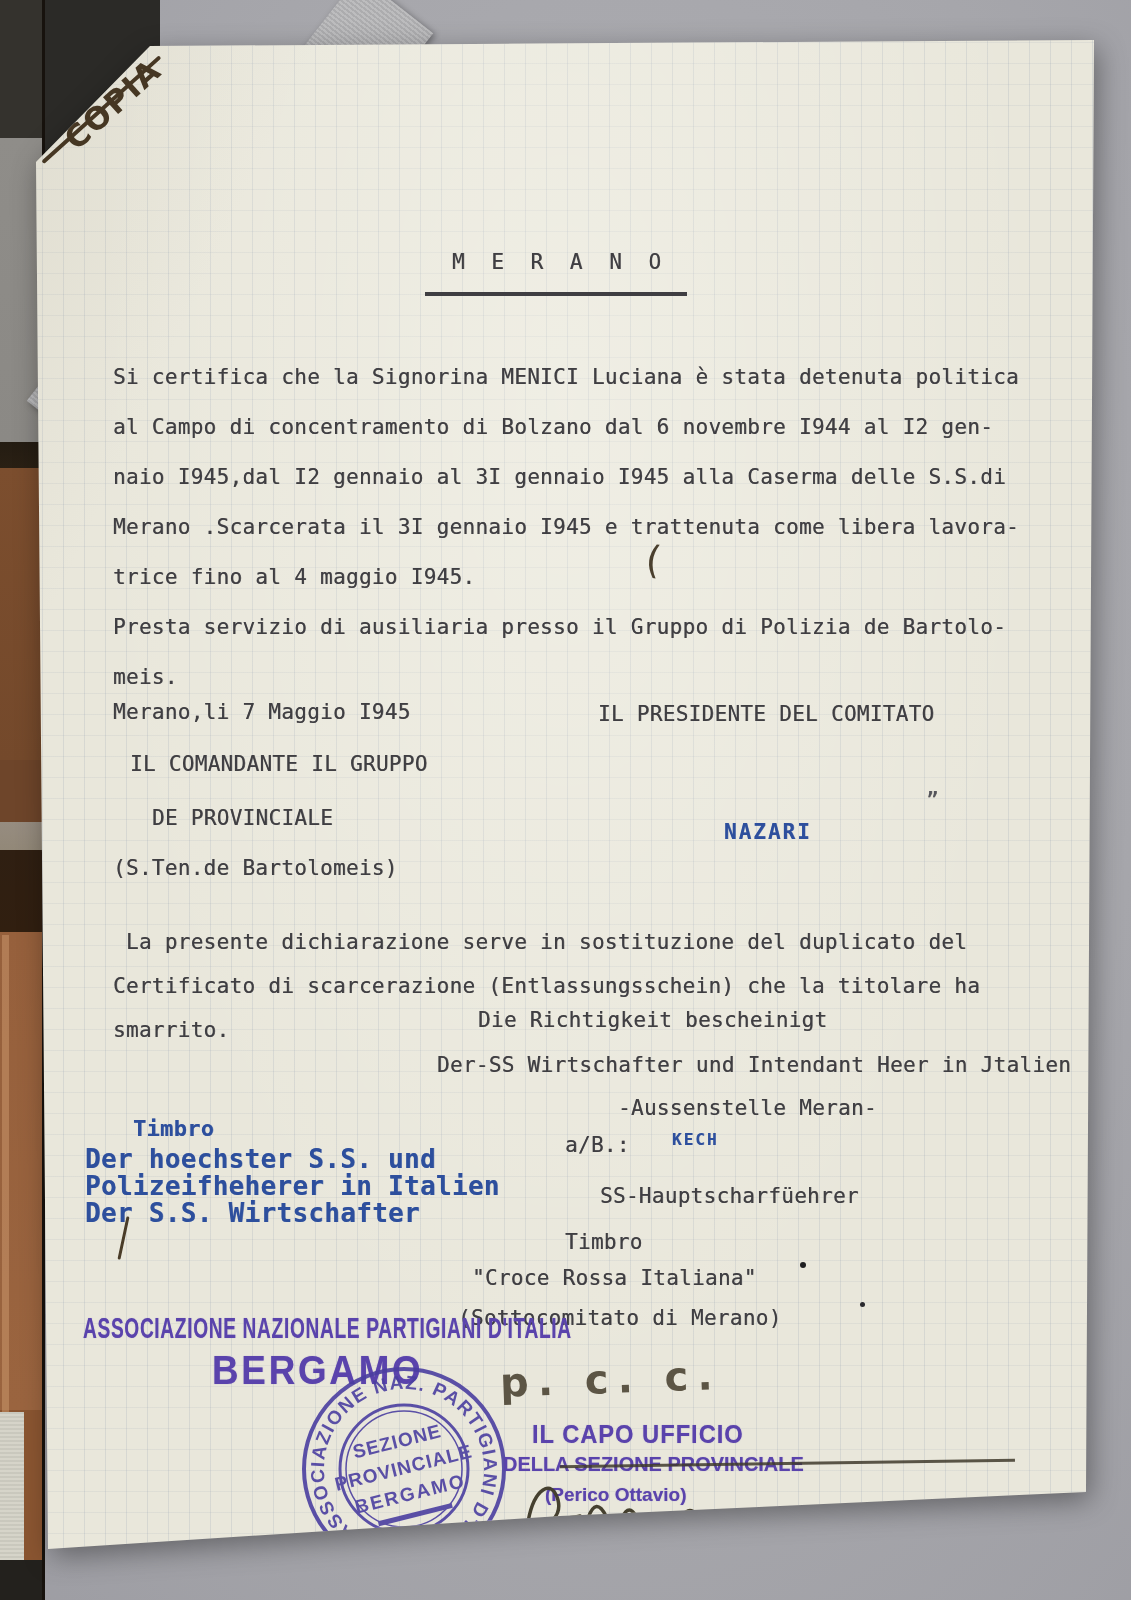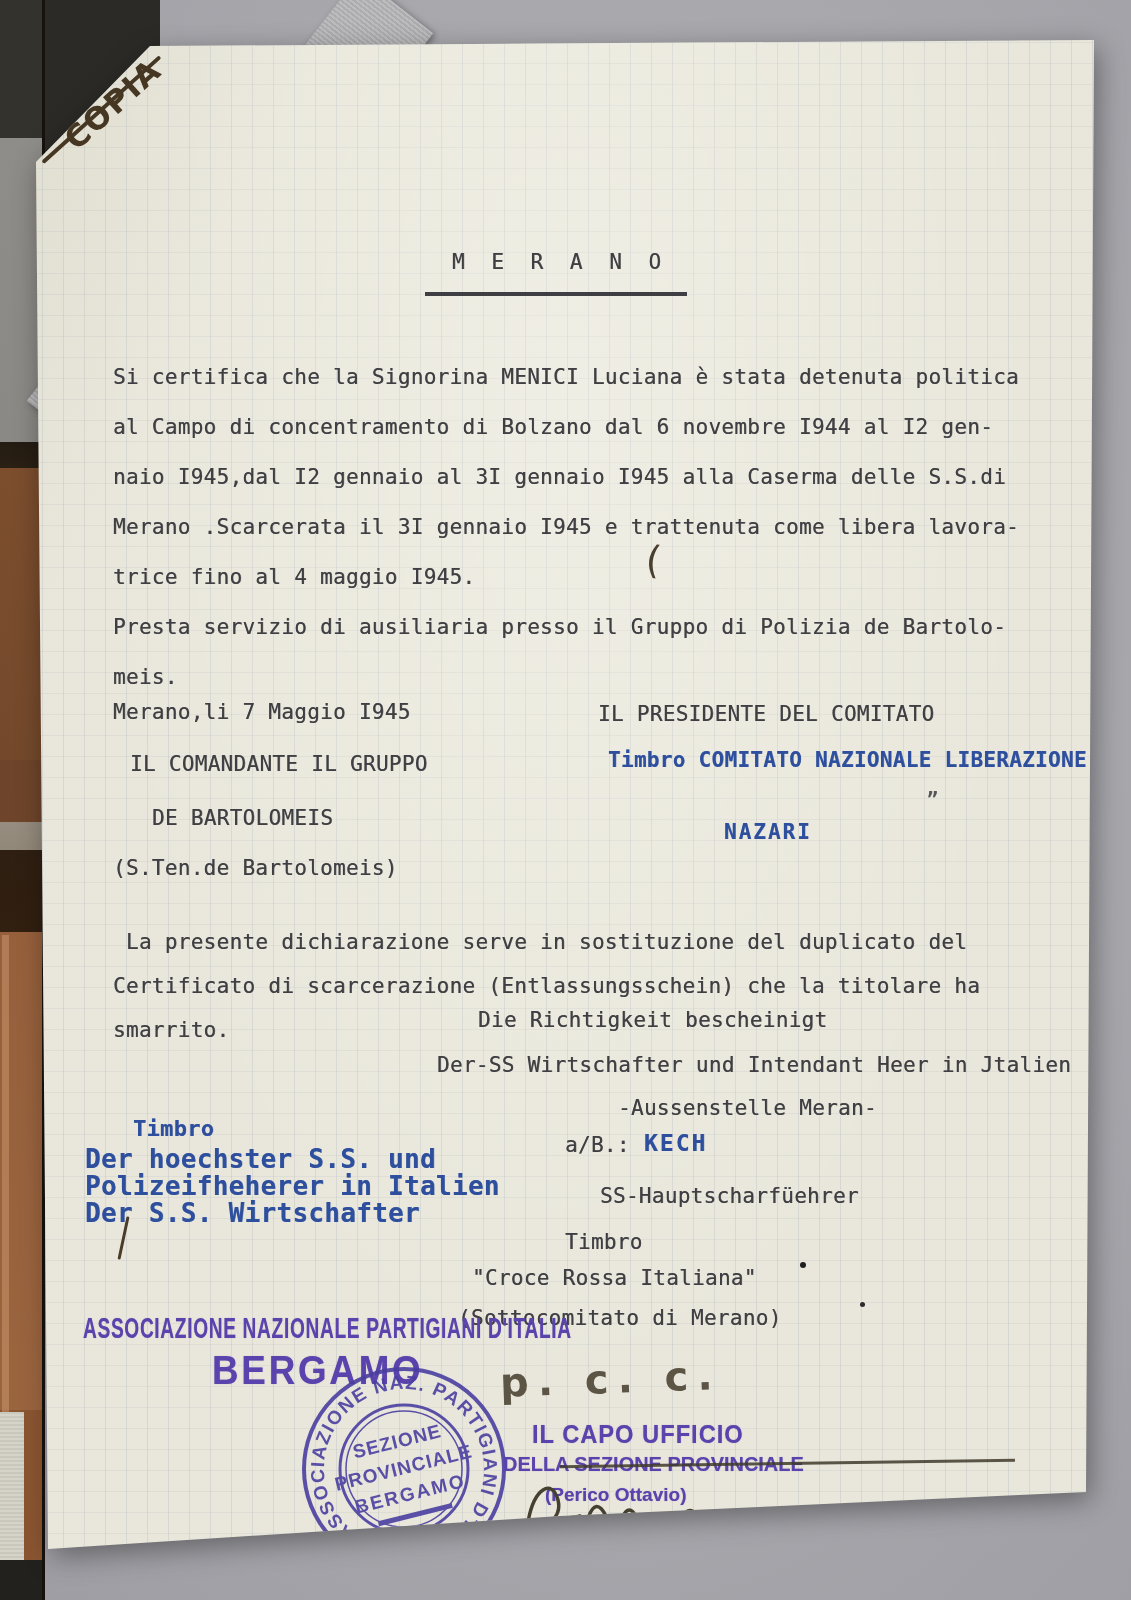--- a/index.html
+++ b/index.html
@@ -74,42 +74,41 @@
 naio I945,dal I2 gennaio al 3I gennaio I945 alla Caserma delle S.S.di
 Merano .Scarcerata il 3I gennaio I945 e trattenuta come libera lavora-
 trice fino al 4 maggio I945.
 Presta servizio di ausiliaria presso il Gruppo di Polizia de Bartolo-
 meis.</div>
 
       <div class="hand" style="left:646px;top:538px;font-size:38px;color:#4a3f2e;transform:rotate(7deg);">(</div>
 
       <div class="t" style="left:113px;top:700px;">Merano,li 7 Maggio I945</div>
       <div class="t" style="left:130px;top:752px;">IL COMANDANTE IL GRUPPO</div>
-      <div class="t" style="left:152px;top:806px;">DE BARTOLOMEIS</div>
+      <div class="t" style="left:152px;top:806px;">DE PROVINCIALE</div>
       <div class="t" style="left:113px;top:856px;">(S.Ten.de Bartolomeis)</div>
 
       <div class="t" style="left:598px;top:702px;">IL PRESIDENTE DEL COMITATO</div>
-      <div class="t blue" style="left:608px;top:748px;">Timbro COMITATO NAZIONALE LIBERAZIONE</div>
       <div class="t" style="left:926px;top:788px;color:#54545a;">”</div>
       <div class="t blue" style="left:724px;top:820px;letter-spacing:2px;">NAZARI</div>
 
       <div class="t" style="left:113px;top:920px;line-height:44px;"> La presente dichiarazione serve in sostituzione del duplicato del
 Certificato di scarcerazione (Entlassungsschein) che la titolare ha
 smarrito.</div>
       <div class="t" style="left:478px;top:1008px;">Die Richtigkeit bescheinigt</div>
       <div class="t" style="left:437px;top:1053px;">Der-SS Wirtschafter und Intendant Heer in Jtalien</div>
       <div class="t" style="left:618px;top:1096px;">-Aussenstelle Meran-</div>
 
       <div class="t blue" style="left:133px;top:1116px;font-size:22px;">Timbro</div>
       <div class="t blue" style="left:85px;top:1146px;font-size:26px;line-height:27px;">Der hoechster S.S. und
 Polizeifheherer in Italien
 Der S.S. Wirtschafter</div>
 
       <div class="t" style="left:565px;top:1133px;">a/B.:</div>
-      <div class="t blue" style="left:644px;top:1130px;font-size:23px;letter-spacing:2px;text-align:center;">KECH</div>
+      <div class="t blue" style="left:672px;top:1130px;font-size:16px;letter-spacing:2px;text-align:center;">KECH</div>
       <div class="t" style="left:600px;top:1184px;">SS-Hauptscharfüehrer</div>
       <div class="t" style="left:565px;top:1230px;">Timbro</div>
       <div class="t" style="left:472px;top:1266px;">"Croce Rossa Italiana"</div>
       <div class="t" style="left:458px;top:1306px;">(Sottocomitato di Merano)</div>
 
       <div class="abs" style="left:800px;top:1262px;width:6px;height:6px;border-radius:50%;background:#1e1e20;"></div>
       <div class="abs" style="left:860px;top:1302px;width:5px;height:5px;border-radius:50%;background:#2a2a2e;"></div>
       <div class="mark-line" style="left:122px;top:1216px;width:3px;height:44px;transform:rotate(12deg);border-radius:2px;background:#4a3c28;"></div>
 
       <div class="purple" style="left:83px;top:1312px;font-size:29px;transform:scaleX(0.66);transform-origin:left center;letter-spacing:1px;">ASSOCIAZIONE NAZIONALE PARTIGIANI D'ITALIA</div>

